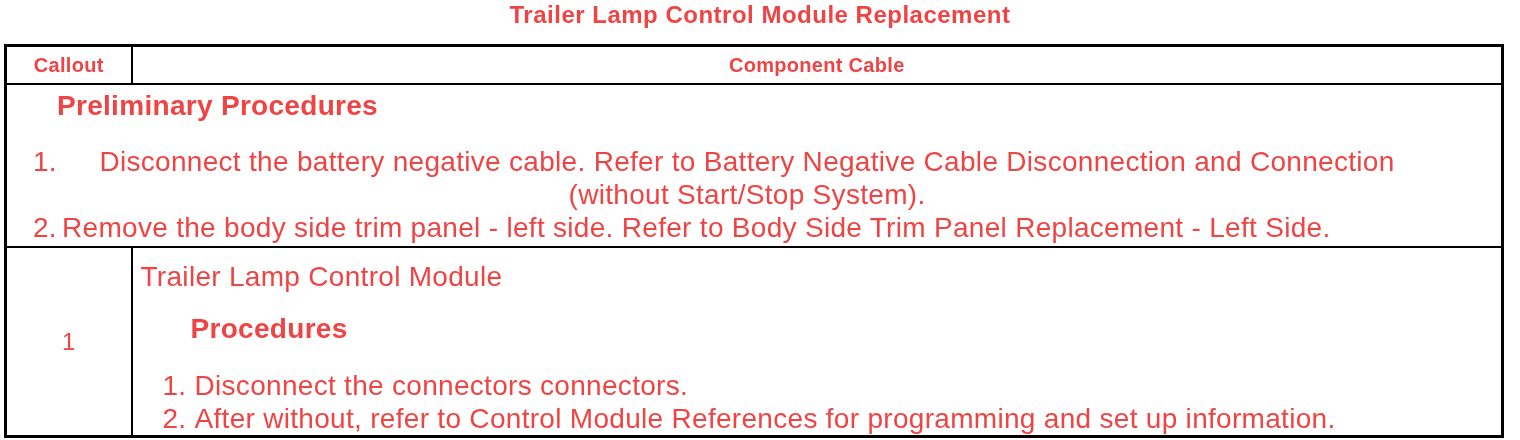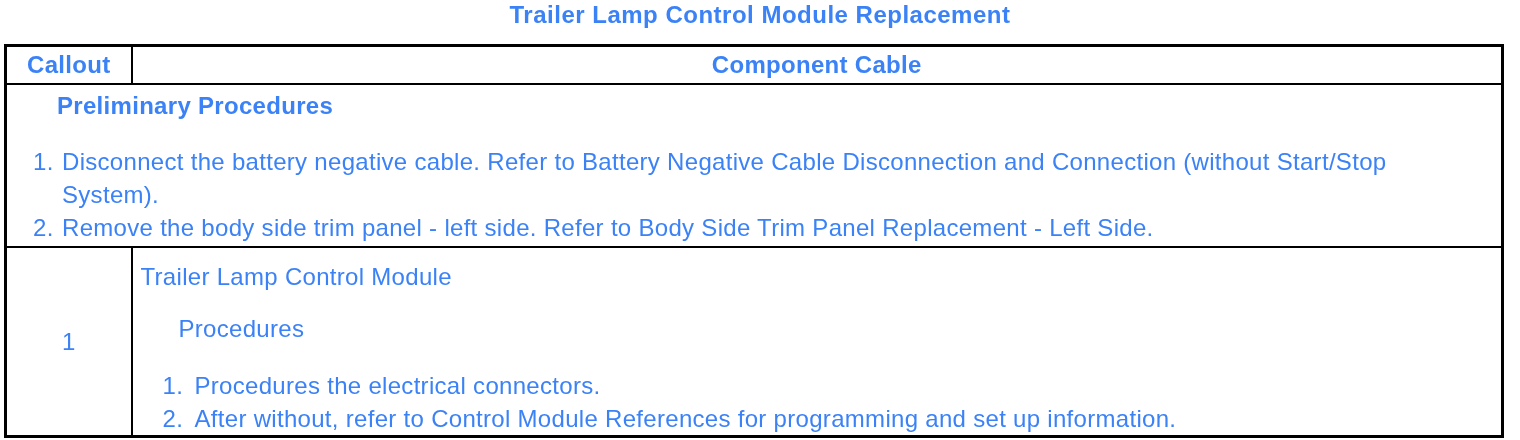--- a/index.html
+++ b/index.html
@@ -7,21 +7,21 @@
     padding: 0;
     background: #ffffff;
     width: 1520px;
     height: 440px;
     overflow: hidden;
   }
   .page {
     width: 1520px;
     height: 440px;
     font-family: "Liberation Sans", sans-serif;
-    color: #3b82f6;
+    color: #ef4444;
     background: #ffffff;
   }
   .doc-title {
     margin-top: 0;
     height: 30px;
     line-height: 30px;
     text-align: center;
     font-size: 24px;
     font-weight: bold;
     letter-spacing: 0.5px;
@@ -31,66 +31,67 @@
     margin: 14px 0 0 4px;
     width: 1500px;
     border-collapse: collapse;
     border: 3px solid #000000;
     table-layout: fixed;
   }
   col.col-callout { width: 126px; }
   th {
     border: 2px solid #000000;
     height: 36px;
-    font-size: 24px;
+    font-size: 20px;
     font-weight: bold;
     letter-spacing: 0.3px;
     text-align: center;
     vertical-align: middle;
     padding: 0;
   }
   td {
     border: 2px solid #000000;
     padding: 0;
     vertical-align: top;
-    font-size: 24px;
+    font-size: 28px;
     letter-spacing: 0.3px;
     line-height: 33px;
   }
   
   td.prelim-cell { padding: 4px 0 2px 0; }
   .prelim-heading {
     padding-left: 50px;
     font-weight: bold;
     line-height: 33px;
     white-space: nowrap;
   }
   .step-list { margin-top: 23px; }
   .step { display: flex; align-items: flex-start; }
   .step-num {
     flex: 0 0 29px;
     line-height: 33px;
   }
   .step-text {
     line-height: 33px;
+    text-align: center;
   }
   .prelim-list { padding-left: 26px; }
   .prelim-list .step-text { max-width: 1370px; }
   
   td.callout-cell {
     text-align: center;
     vertical-align: middle;
     font-size: 24px;
   }
   td.component-cell { padding: 12px 0 0 8px; }
   .component-name { line-height: 33px; white-space: nowrap; }
   .proc-heading {
     margin-top: 19px;
-    margin-left: 38px;
-    font-weight: normal;
+    margin-left: 50px;
+    font-weight: bold;
     line-height: 33px;
     white-space: nowrap;
   }
   .inner-list { margin-top: 24px; padding-left: 22px; }
   .inner-list .step-num { flex: 0 0 32px; }
 </style>
 </head>
 <body>
 
 <div class="page">
@@ -125,21 +126,21 @@
         </td>
       </tr>
       <tr>
         <td class="callout-cell">1</td>
         <td class="component-cell">
           <div class="component-name">Trailer Lamp Control Module</div>
           <div class="proc-heading">Procedures</div>
           <div class="step-list inner-list">
             <div class="step">
               <span class="step-num">1.</span>
-              <span class="step-text">Procedures the electrical connectors.</span>
+              <span class="step-text">Disconnect the connectors connectors.</span>
             </div>
             <div class="step">
               <span class="step-num">2.</span>
               <span class="step-text">After without, refer to Control Module References for programming and set up information.</span>
             </div>
           </div>
         </td>
       </tr>
     </tbody>
   </table>

